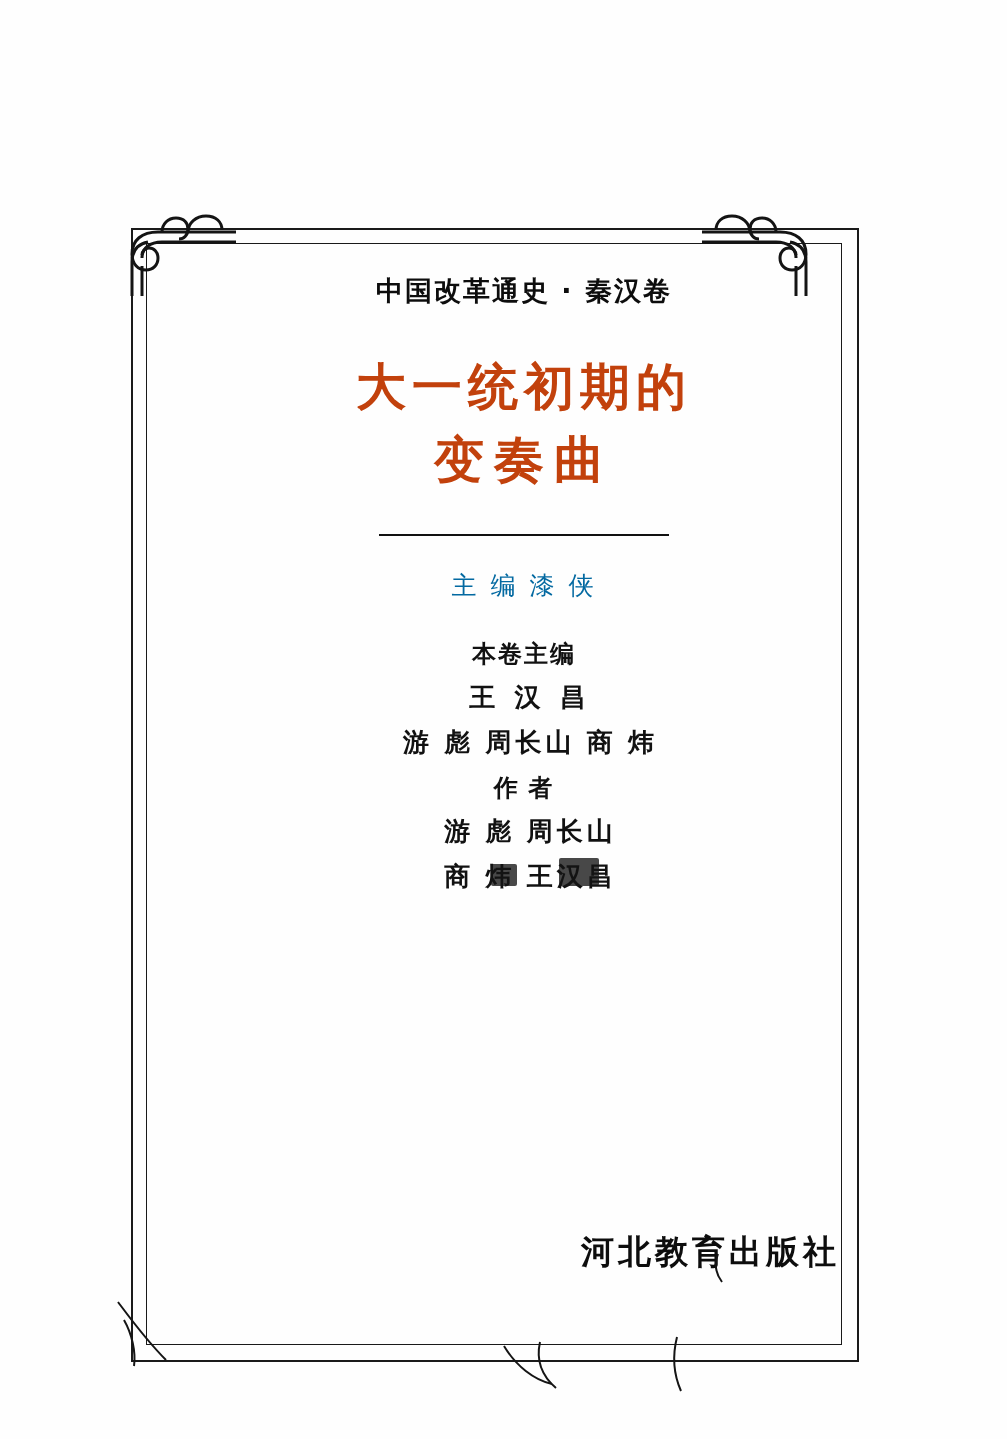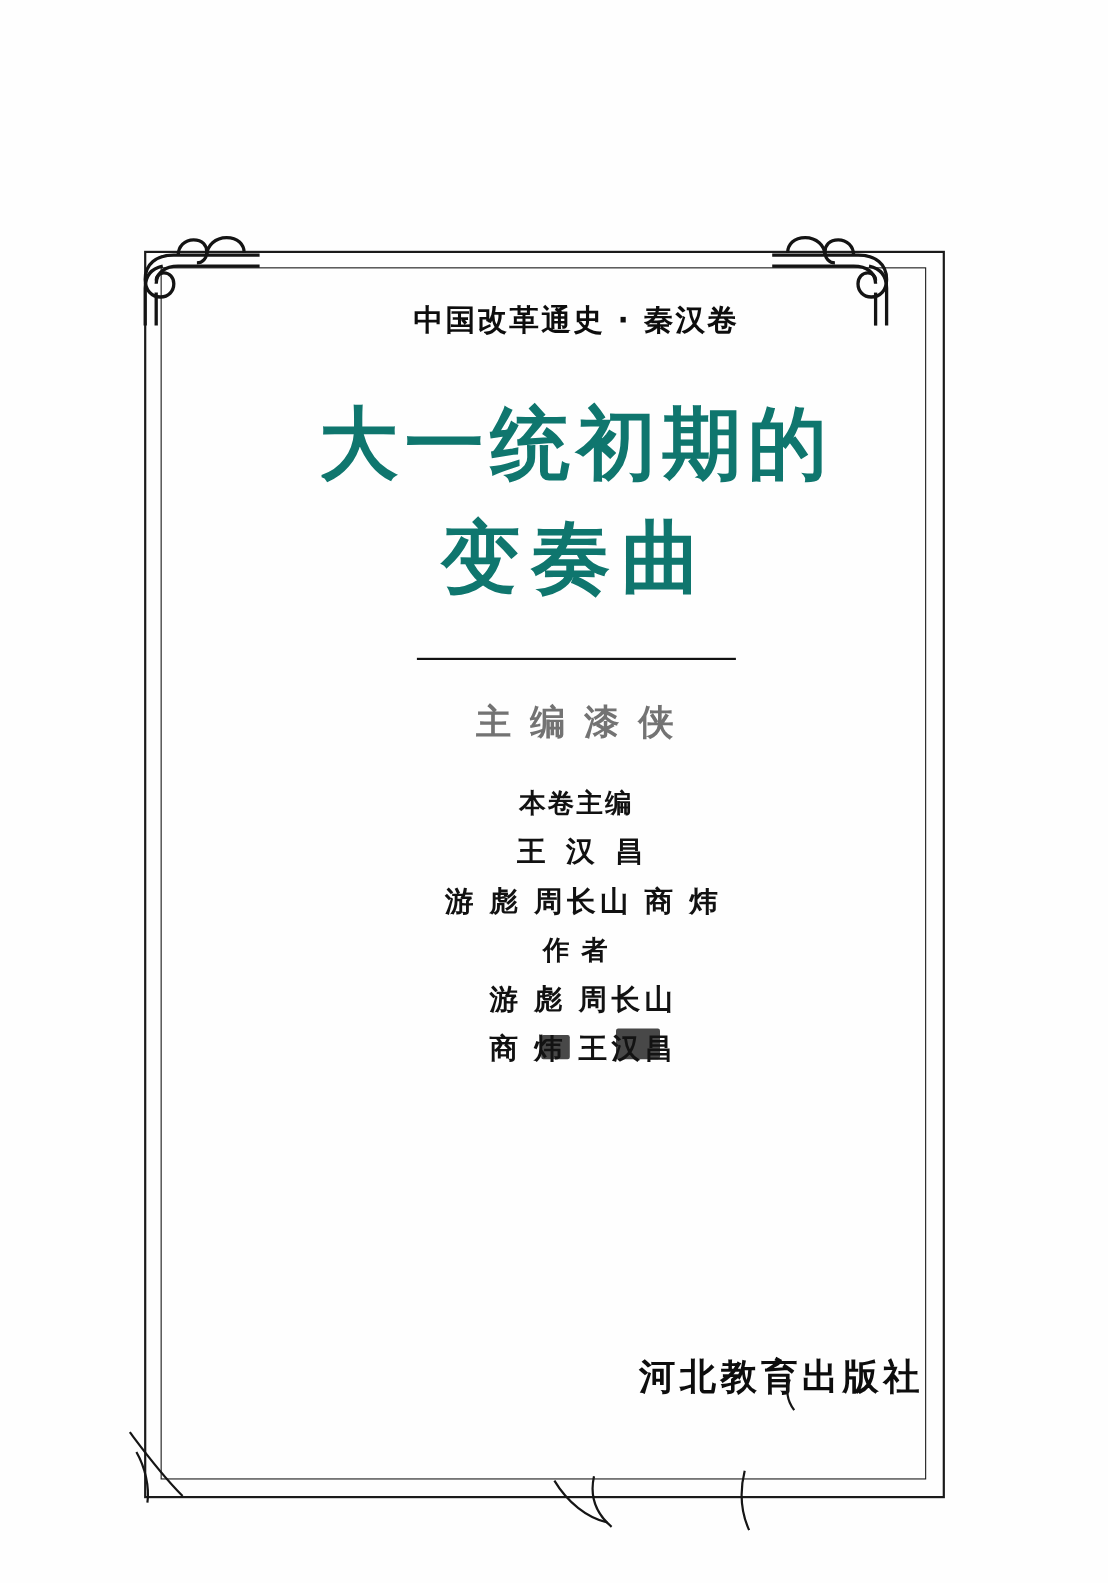--- a/index.html
+++ b/index.html
@@ -69,61 +69,61 @@
     font-weight: bold;
     font-size: 27px;
     letter-spacing: 2px;
     color: #0d0d0d;
   }
 
   .main-title {
     margin-top: 42px;
     font-family: "DejaVu Serif", "Liberation Serif", serif;
     font-weight: bold;
-    font-size: 72px;
+    font-size: 50px;
     line-height: 1.45;
     letter-spacing: 6px;
-    color: #0f766e;
+    color: #c2410c;
   }
   .main-title .line2 {
     letter-spacing: 10px;
   }
 
   .rule {
     width: 290px;
     height: 2px;
     background: #111;
     margin: 38px auto 0 auto;
   }
 
   .credits {
     margin-top: 26px;
   }
   .credit-row {
     font-family: "DejaVu Serif", "Liberation Serif", serif;
-    font-weight: bold;
-    font-size: 32px;
+    font-weight: normal;
+    font-size: 25px;
     letter-spacing: 3px;
     line-height: 1.9;
-    color: #737373;
+    color: #0369a1;
   }
   .credit-row.small-gap { margin-top: 4px; }
 
   .block-gap { height: 22px; }
 
   .role-label {
     font-family: Liberation Sans, sans-serif;
     font-weight: bold;
     font-size: 24px;
     letter-spacing: 2px;
     line-height: 1.8;
     color: #111;
   }
   .names {
-    font-family: Liberation Serif, serif;
+    font-family: Liberation Sans, sans-serif;
     font-weight: bold;
     font-size: 26px;
     letter-spacing: 4px;
     line-height: 1.75;
     color: #111;
     padding-left: 13px;
   }
   .names.wide { letter-spacing: 6px; }
 
   .authors-last {

